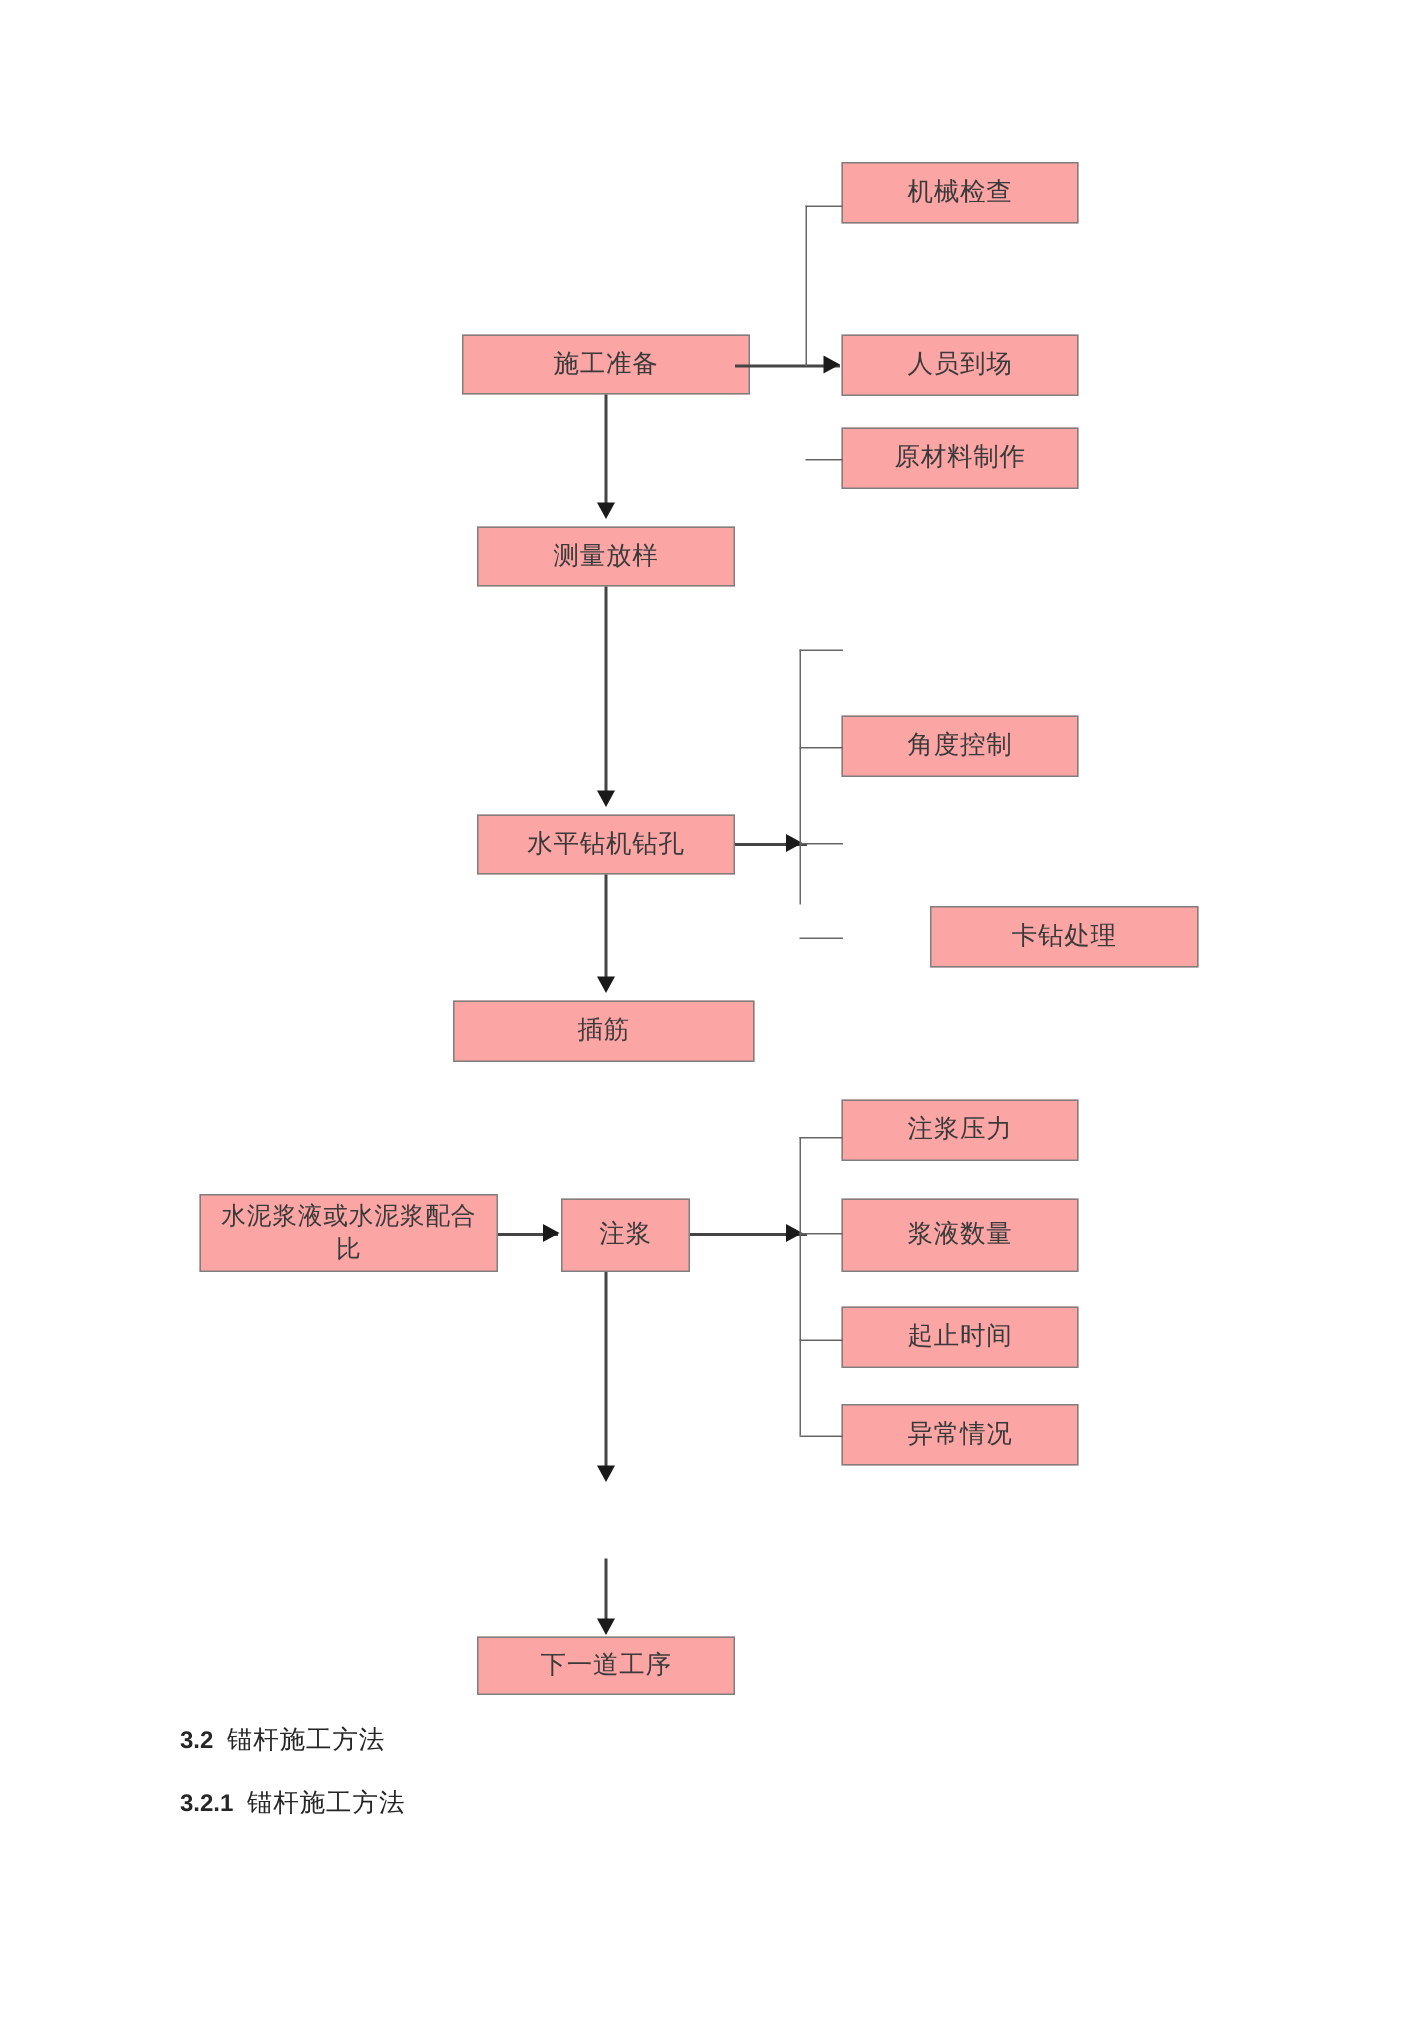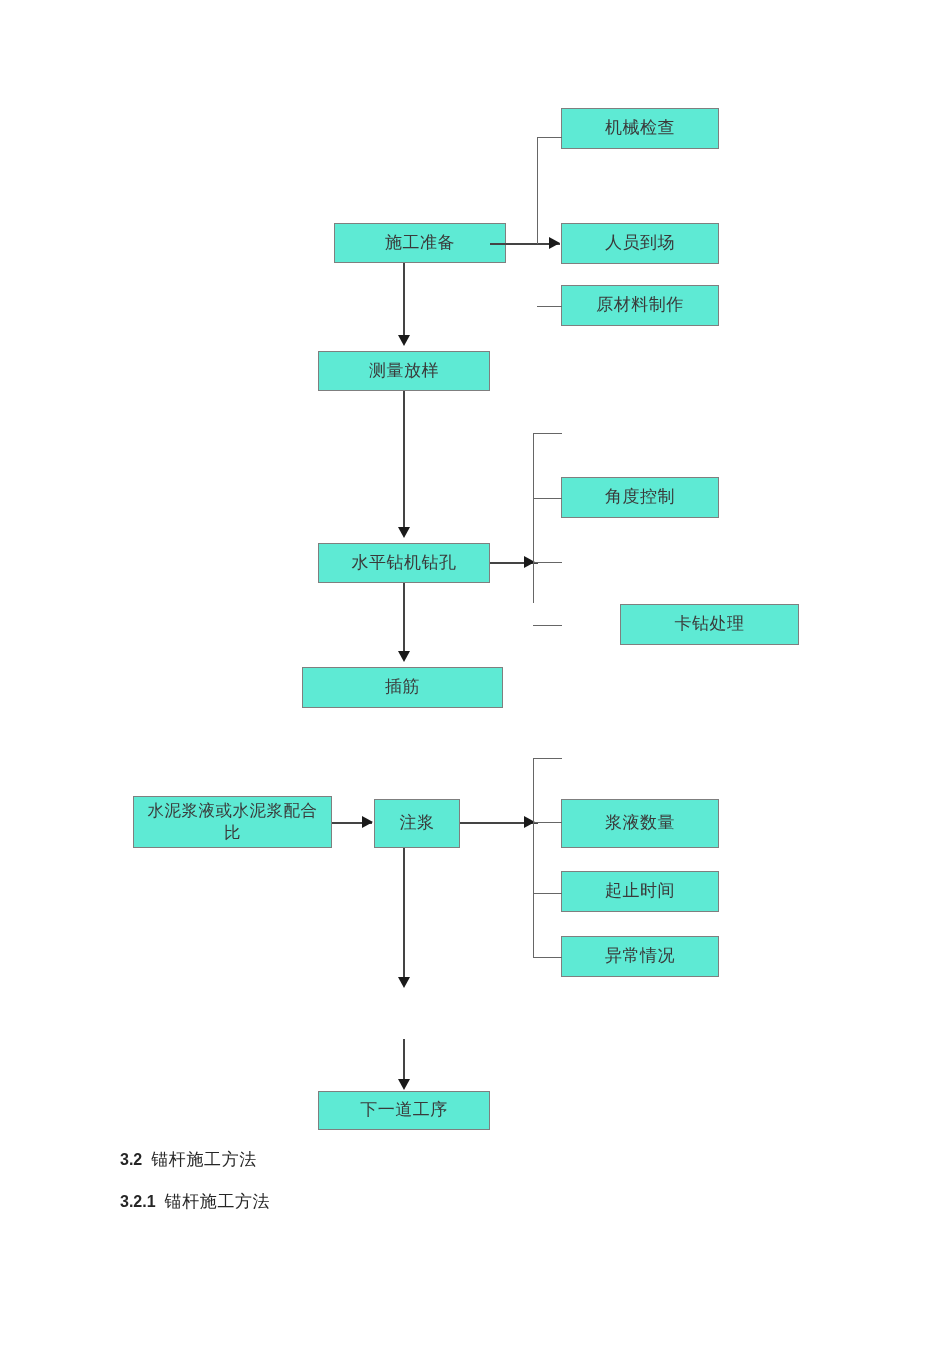--- a/index.html
+++ b/index.html
@@ -13,21 +13,21 @@
     height: 1345px;
     background: #ffffff;
     font-family: "Liberation Serif", "DejaVu Serif", serif;
     overflow: hidden;
   }
   
   .node {
     position: absolute;
     box-sizing: border-box;
     border: 1px solid #7f7f7f;
-    background: #5eead4;
+    background: #fca5a5;
     color: #3a3a3a;
     display: flex;
     align-items: center;
     justify-content: center;
     text-align: center;
     font-size: 17px;
     line-height: 1.35;
     letter-spacing: 0.5px;
     font-family: "Liberation Serif", "DejaVu Serif", serif;
   }
@@ -89,21 +89,21 @@
   </div>
 
   <div class="node" style="left:561px; top:223px; width:158px; height:41px;">
     <span>人员到场</span>
   </div>
 
   <div class="node" style="left:561px; top:285px; width:158px; height:41px;">
     <span>原材料制作</span>
   </div>
 
-  <div class="node" style="left:334px; top:223px; width:172px; height:40px;justify-content:center;">
+  <div class="node" style="left:308px; top:223px; width:192px; height:40px;justify-content:center;">
     <span>施工准备</span>
   </div>
 
   <div class="hline" style="left:490px; top:243px; width:70px;"></div>
   <div class="arrow-right" style="left:549px; top:237px;"></div>
   <div class="vline thin" style="left:537px; top:137px; height:107px;"></div>
   <div class="hline thin" style="left:537px; top:137px; width:25px;"></div>
   <div class="hline thin" style="left:537px; top:306px; width:25px;"></div>
 
   <div class="vline" style="left:403px; top:263px; height:76px;"></div>
@@ -138,20 +138,23 @@
   <div class="hline thin" style="left:533px; top:562px; width:29px;"></div>
   <div class="hline thin" style="left:533px; top:625px; width:29px;"></div>
 
   <div class="vline" style="left:403px; top:583px; height:72px;"></div>
   <div class="arrow-down" style="left:398px; top:651px;"></div>
 
   <div class="node" style="left:302px; top:667px; width:201px; height:41px;">
     <span>插筋</span>
   </div>
 
+  <div class="node" style="left:561px; top:733px; width:158px; height:41px;">
+    <span>注浆压力</span>
+  </div>
 
   <div class="node" style="left:561px; top:799px; width:158px; height:49px;">
     <span>浆液数量</span>
   </div>
 
   <div class="node" style="left:561px; top:871px; width:158px; height:41px;text-align:center;">
     <span>起止时间</span>
   </div>
 
   <div class="node" style="left:561px; top:936px; width:158px; height:41px;">

